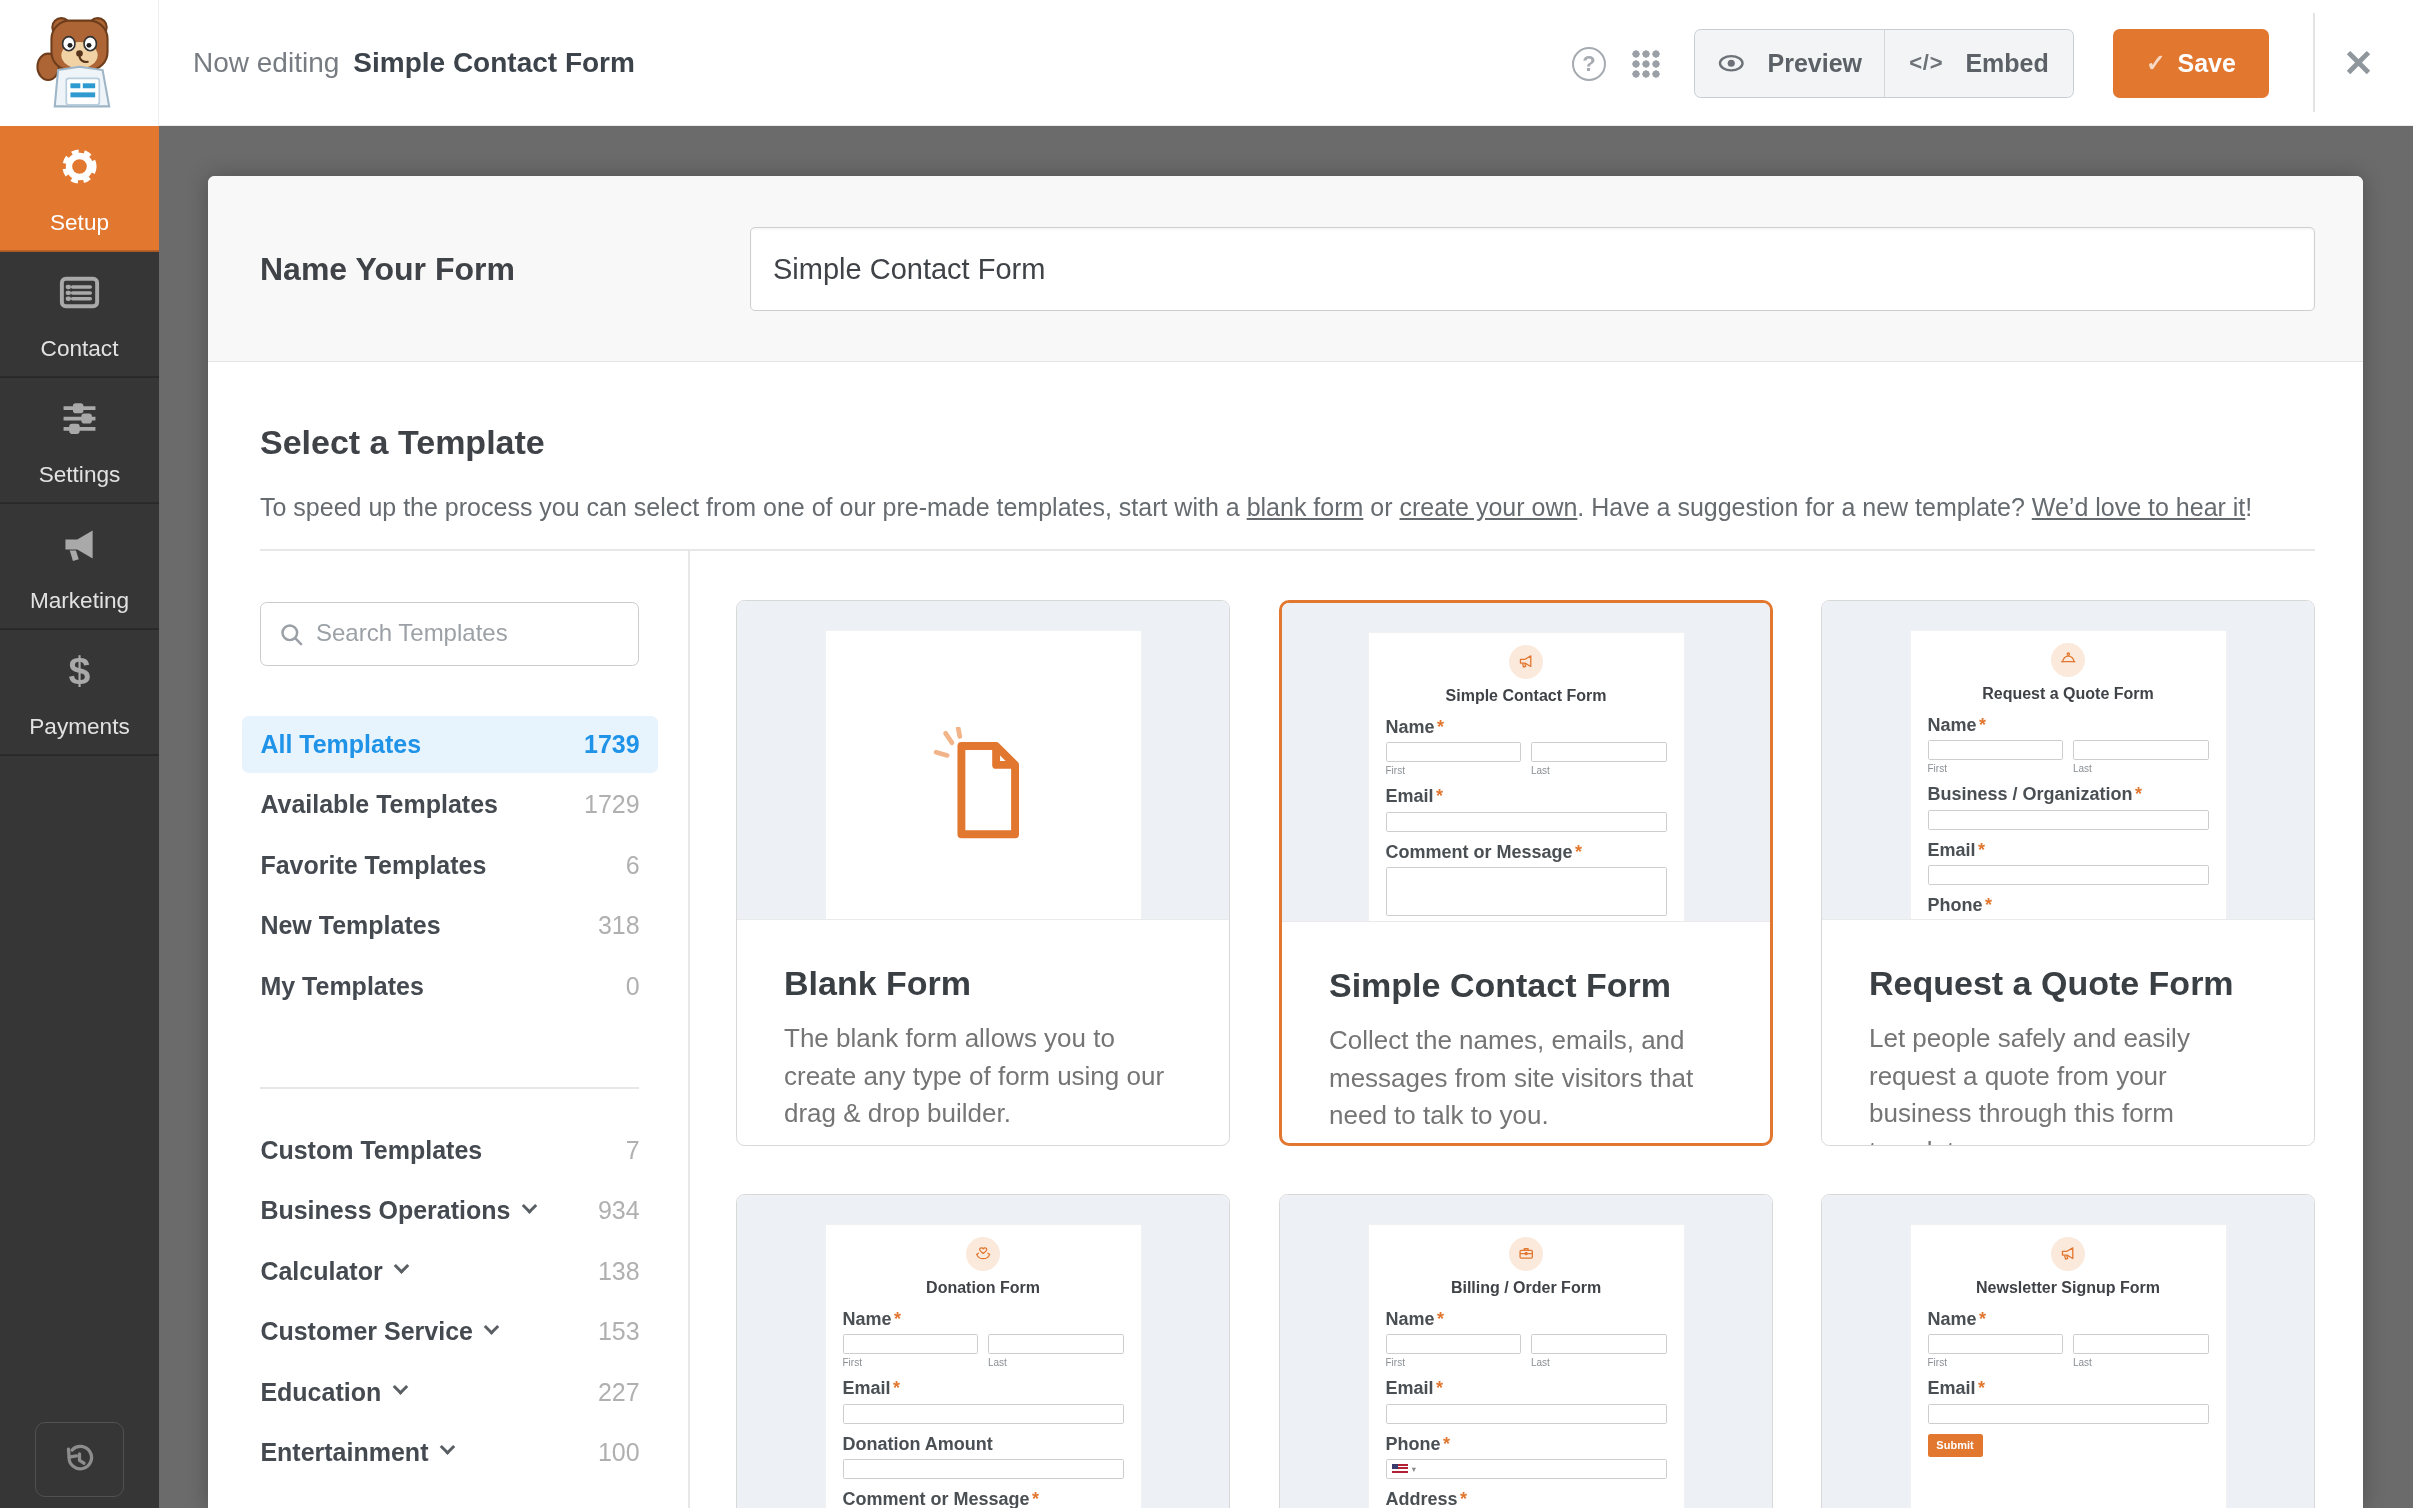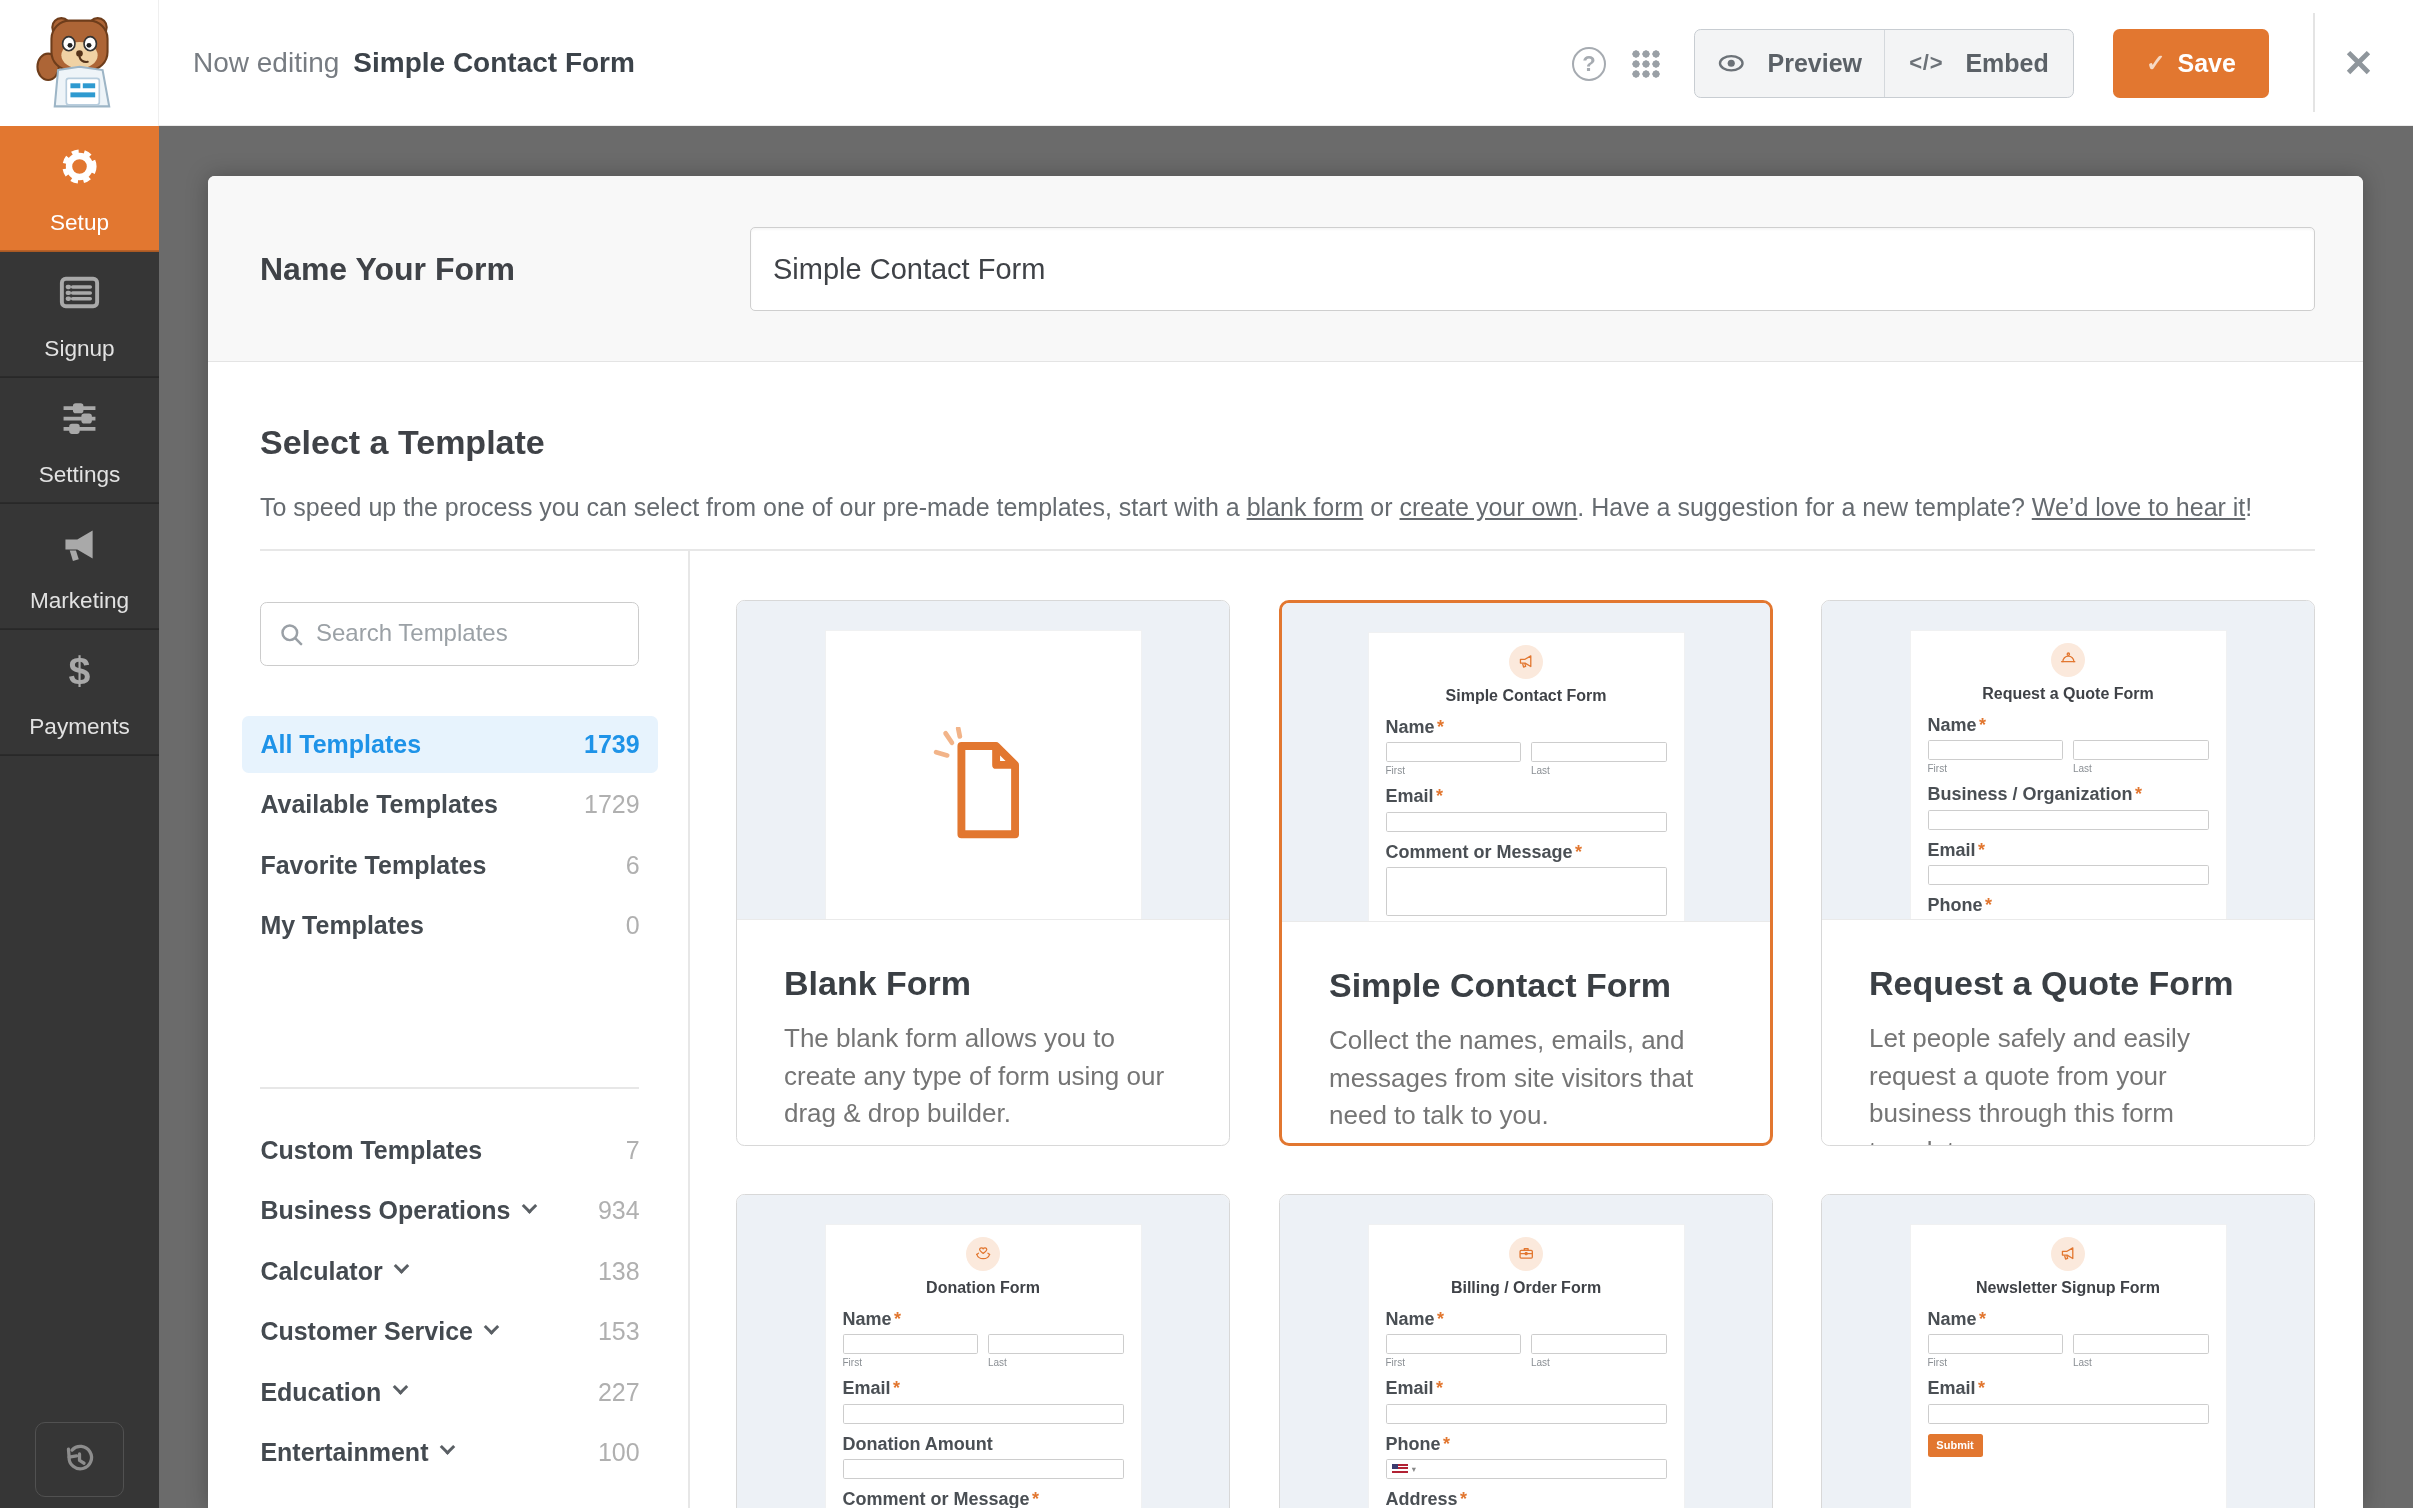--- a/index.html
+++ b/index.html
@@ -172,21 +172,21 @@
         <span class="nav-label">Setup</span>
       </div>
       <div class="nav-item">
         <span class="nav-icon">
           <svg width="47" height="47" viewBox="0 0 24 24" fill="none" stroke="currentColor">
             <rect x="3" y="5" width="18" height="14" rx="2" stroke-width="2"></rect>
             <path d="M8.5 9.2 H17.5 M8.5 12.2 H17.5 M8.5 15.2 H17.5" stroke-width="1.8" stroke-linecap="round"></path>
             <path d="M6 9.2 h.6 M6 12.2 h.6 M6 15.2 h.6" stroke-width="2.2" stroke-linecap="round"></path>
           </svg>
         </span>
-        <span class="nav-label">Signup</span>
+        <span class="nav-label">Contact</span>
       </div>
       <div class="nav-item">
         <span class="nav-icon">
           <svg width="45" height="45" viewBox="0 0 24 24" stroke="currentColor" fill="currentColor">
             <path d="M3.5 6.5 H20.5 M3.5 12 H20.5 M3.5 17.5 H20.5" stroke-width="2" fill="none"></path>
             <rect x="9" y="4.3" width="4.6" height="4.4" rx="1"></rect>
             <rect x="13.5" y="9.8" width="4.6" height="4.4" rx="1"></rect>
             <rect x="7" y="15.3" width="4.6" height="4.4" rx="1"></rect>
           </svg>
         </span>
@@ -250,20 +250,24 @@
         <span class="clabel">All Templates</span>
         <span class="ccount">1739</span>
       </div>
       <div class="cat-row">
         <span class="clabel">Available Templates</span>
         <span class="ccount">1729</span>
       </div>
       <div class="cat-row">
         <span class="clabel">Favorite Templates</span>
         <span class="ccount">6</span>
+      </div>
+      <div class="cat-row">
+        <span class="clabel">New Templates</span>
+        <span class="ccount">318</span>
       </div>
       <div class="cat-row">
         <span class="clabel">My Templates</span>
         <span class="ccount">0</span>
       </div>
     </div>
   <div class="cat-divider"></div>
   <div class="cat-list" id="cat-secondary" style="top:946px;">
       <div class="cat-row">
         <span class="clabel">Custom Templates</span>

